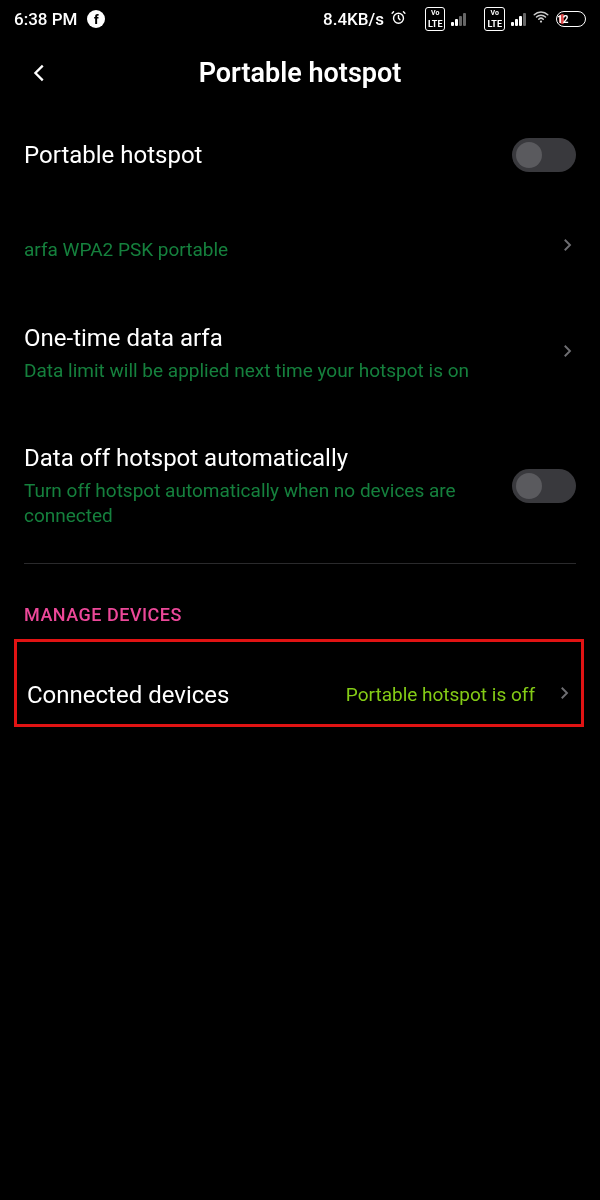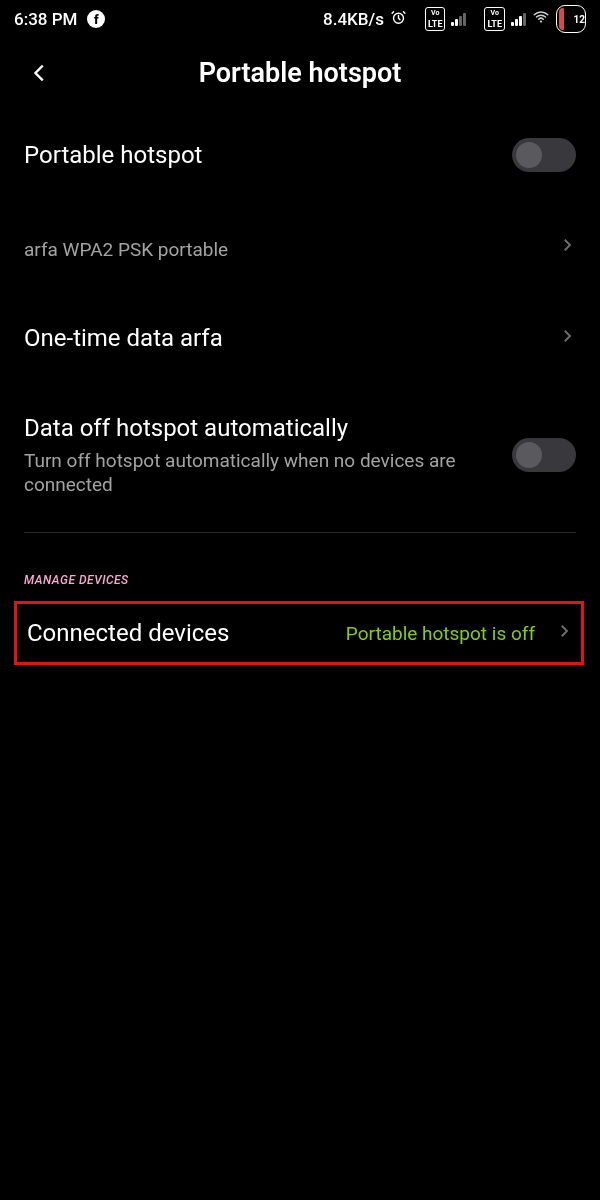--- a/index.html
+++ b/index.html
@@ -11,48 +11,48 @@
   .status-right { display: flex; align-items: center; gap: 6px; }
   .fb-icon { width: 18px; height: 18px; background: #fff; border-radius: 50%; display: flex; align-items: center; justify-content: center; color: #000; font-weight: 800; font-size: 13px; line-height: 1; }
   .lte-badge { border: 1.5px solid #fff; border-radius: 3px; padding: 0 2px; font-size: 9px; font-weight: 700; line-height: 11px; display: inline-flex; flex-direction: column; align-items: center; margin-left: 12px; }
   .lte-badge .vo { font-size: 7px; }
   .signal { display: inline-flex; align-items: flex-end; gap: 1px; height: 14px; }
   .signal span { width: 3px; background: #666; border-radius: 1px; }
   .signal span.on { background: #fff; }
   .signal span:nth-child(1){height:4px}.signal span:nth-child(2){height:7px}.signal span:nth-child(3){height:10px}.signal span:nth-child(4){height:13px}
   .wifi-ic svg { width: 18px; height: 18px; }
   .battery { display: inline-flex; align-items: center; }
-  .battery-body { width: 30px; height: 28px; border: 1.5px solid #fff; border-radius: 9px; position: relative; display: flex; align-items: center; justify-content: flex-end; }
+  .battery-body { width: 30px; height: 16px; border: 1.5px solid #fff; border-radius: 9px; position: relative; display: flex; align-items: center; justify-content: flex-start; }
   .battery-body::before { content: ""; position: absolute; left: 2px; top: 2px; bottom: 2px; width: 5px; background: #d84b4b; border-radius: 6px 2px 2px 6px; }
   .battery-text { position: relative; font-size: 10px; font-weight: 700; }
 
   
   .header { display: flex; align-items: center; height: 70px; padding: 0 20px; position: relative; }
   .back { width: 40px; height: 40px; display:flex; align-items:center; justify-content:center; }
   .back svg { width: 22px; height: 22px; stroke: #fff; stroke-width: 2.5; fill: none; }
   .header-title { position: absolute; left: 0; right: 0; text-align: center; font-size: 27px; font-weight: 600; pointer-events: none; }
 
   
   .list { padding: 0 24px; }
   .row { display: flex; align-items: center; justify-content: space-between; padding: 30px 0; gap: 20px; }
   .row-text { flex: 1; min-width: 0; }
   .row-title { font-size: 24px; color: #fff; line-height: 1.25; }
-  .row-sub { font-size: 19px; color: #a3a3a3; margin-top: 6px; line-height: 1.3; }
+  .row-sub { font-size: 19px; color: #15803d; margin-top: 6px; line-height: 1.3; }
   .row-value { font-size: 19px; color: #84cc16; text-align: right; max-width: 210px; }
   .chevron svg { width: 18px; height: 18px; stroke: #6e6e72; stroke-width: 2.5; fill: none; }
 
   .toggle { width: 64px; height: 34px; background: #39393d; border-radius: 17px; position: relative; flex-shrink: 0; }
   .toggle .knob { position: absolute; top: 4px; left: 4px; width: 26px; height: 26px; background: #5a5a5e; border-radius: 50%; }
 
   .divider { height: 1px; background: #2a2a2c; margin: 4px 0 0; }
 
-  .section-label { color: #f9a8d4; font-size: 12px; font-weight: 500; letter-spacing: 0.5px; padding: 40px 0 14px; font-style: italic; }
+  .section-label { color: #ec4899; font-size: 18px; font-weight: 500; letter-spacing: 0.5px; padding: 40px 0 14px; }
 
   .highlight-box { border: 3px solid #e11313; padding: 10px 4px 10px 0; margin-left: -10px; margin-right: -8px; }
-  .highlight-box .row { padding: 4px 4px 4px 10px; }
+  .highlight-box .row { padding: 4px 4px 4px 10px; margin-top: 24px; }
 </style>
 </head>
 <body>
 
 <div class="status-bar">
   <div class="status-left">
     <span>6:38 PM</span>
     <span class="fb-icon">f</span>
   </div>
   <div class="status-right">
@@ -116,20 +116,21 @@
       <div class="row-sub">arfa WPA2 PSK portable</div>
     </div>
     <span class="chevron"><svg viewBox="0 0 24 24">
           <polyline points="9 5 16 12 9 19"></polyline>
         </svg></span>
   </div>
 
   <div class="row">
     <div class="row-text">
       <div class="row-title">One-time data arfa</div>
+      <div class="row-sub">Data limit will be applied next time your hotspot is on</div>
     </div>
     <span class="chevron"><svg viewBox="0 0 24 24">
           <polyline points="9 5 16 12 9 19"></polyline>
         </svg></span>
   </div>
 
   <div class="row">
     <div class="row-text">
       <div class="row-title">Data off hotspot automatically</div>
       <div class="row-sub">Turn off hotspot automatically when no devices are connected</div>

